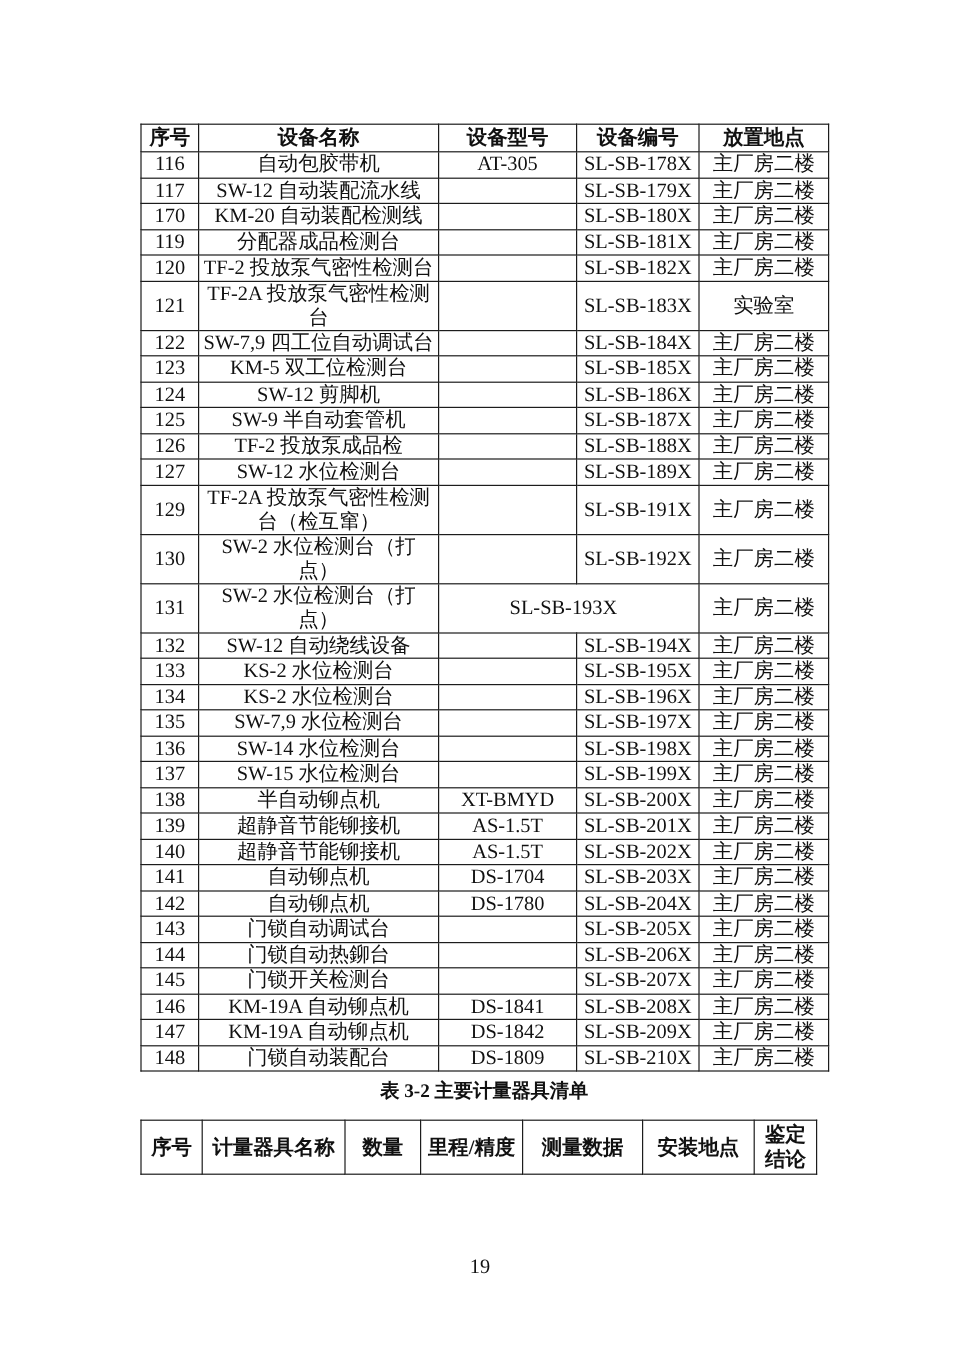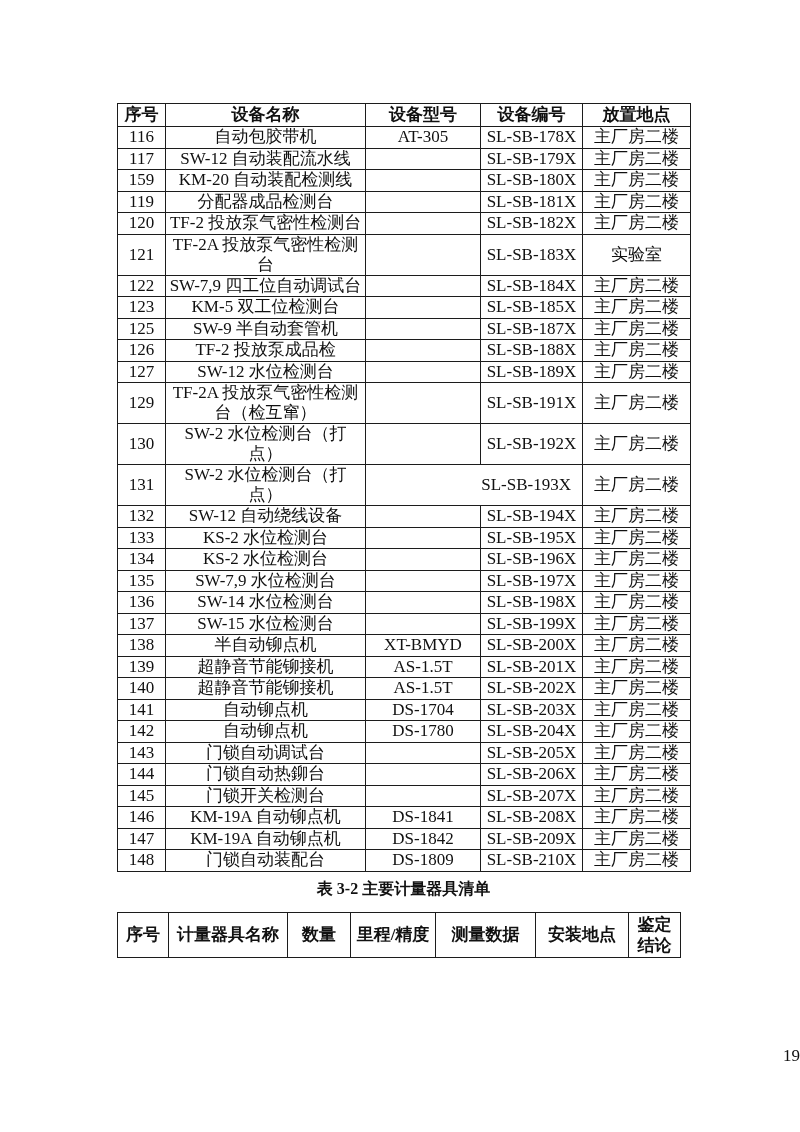--- a/index.html
+++ b/index.html
@@ -32,41 +32,40 @@
     text-align: center;
     vertical-align: middle;
     font-size: 17px;
     line-height: 20px;
     padding: 0 2px;
   }
   th { font-weight: bold; }
   .tbl-equipment th { height: 22px; }
   .tbl-equipment td { height: 20.5px; }
   .cell-merged {
-    text-align: right;
     padding-right: 11px;
   }
   .table-caption {
     margin-top: 6px;
     width: 573px;
     text-align: center;
     font-weight: bold;
     font-size: 16px;
     line-height: 21px;
   }
   .tbl-instrument th {
     height: 44px;
     line-height: 21px;
   }
   .page-number {
     position: absolute;
     left: 0;
     top: 1046px;
     width: 800px;
-    text-align: right;
+    text-align: center;
     font-size: 17px;
     line-height: 20px;
   }
 </style>
 </head>
 <body>
 
 <div class="content">
 
   <table class="tbl-equipment">
@@ -95,21 +94,21 @@
           <td>主厂房二楼</td>
         </tr>
         <tr>
           <td>117</td>
           <td>SW-12 自动装配流水线</td>
           <td></td>
           <td>SL-SB-179X</td>
           <td>主厂房二楼</td>
         </tr>
         <tr>
-          <td>159</td>
+          <td>170</td>
           <td>KM-20 自动装配检测线</td>
           <td></td>
           <td>SL-SB-180X</td>
           <td>主厂房二楼</td>
         </tr>
         <tr>
           <td>119</td>
           <td>分配器成品检测台</td>
           <td></td>
           <td>SL-SB-181X</td>
@@ -134,20 +133,27 @@
           <td>SW-7,9 四工位自动调试台</td>
           <td></td>
           <td>SL-SB-184X</td>
           <td>主厂房二楼</td>
         </tr>
         <tr>
           <td>123</td>
           <td>KM-5 双工位检测台</td>
           <td></td>
           <td>SL-SB-185X</td>
+          <td>主厂房二楼</td>
+        </tr>
+        <tr>
+          <td>124</td>
+          <td>SW-12 剪脚机</td>
+          <td></td>
+          <td>SL-SB-186X</td>
           <td>主厂房二楼</td>
         </tr>
         <tr>
           <td>125</td>
           <td>SW-9 半自动套管机</td>
           <td></td>
           <td>SL-SB-187X</td>
           <td>主厂房二楼</td>
         </tr>
         <tr>

